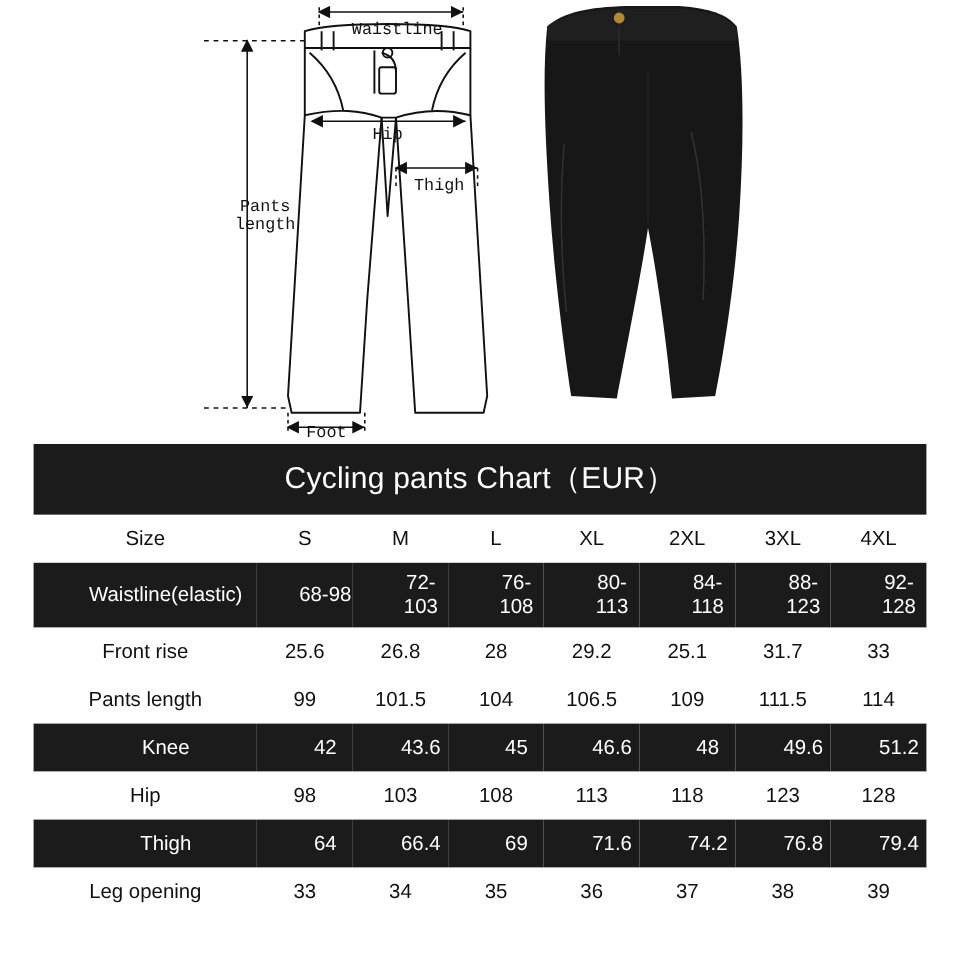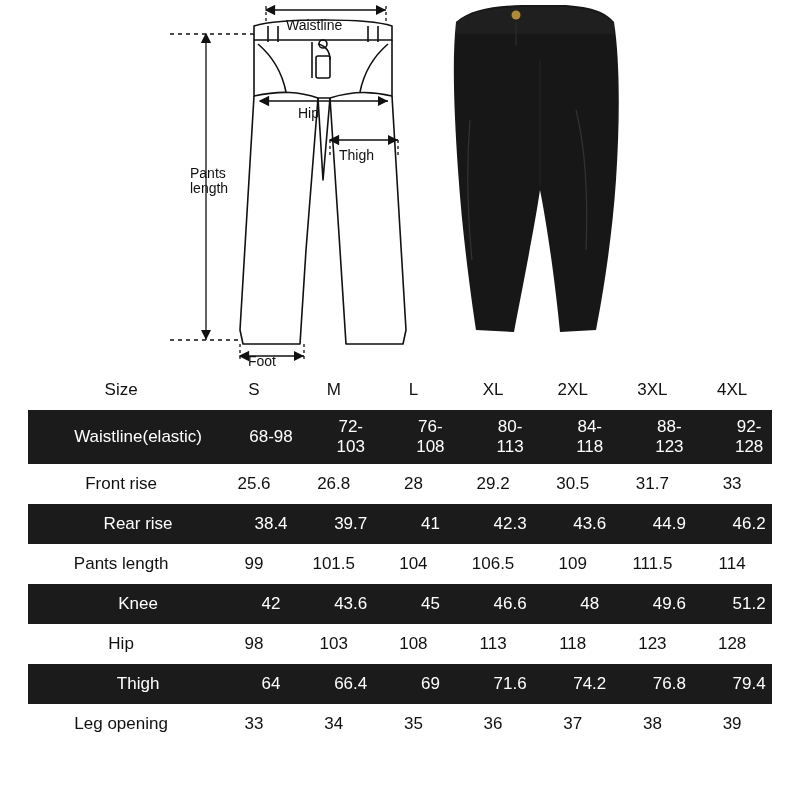--- a/index.html
+++ b/index.html
@@ -23,24 +23,25 @@
   
   #illustration {
     position: relative;
     width: 800px;
     height: 370px;
     background: #ffffff;
   }
 
   .diag-label {
     position: absolute;
-    font-family: Liberation Sans, sans-serif;
+    font-family: Liberation Mono, monospace;
     font-size: 14px;
     color: #111111;
     white-space: pre-line;
+    text-align: center;
     line-height: 1.1;
   }
 
   
   #chart {
     position: absolute;
     left: 28px;
     top: 370px;
     width: 744px;
   }
@@ -159,20 +160,21 @@
 
     <div class="diag-label" style="left:286px; top:18px; width:90px;">Waistline</div>
     <div class="diag-label" style="left:298px; top:106px; width:50px;">Hip</div>
     <div class="diag-label" style="left:339px; top:148px; width:54px;">Thigh</div>
     <div class="diag-label" style="left:190px; top:166px; width:62px;">Pants
 length</div>
     <div class="diag-label" style="left:248px; top:354px; width:48px;">Foot</div>
   </div>
 
   <div id="chart">
+    <div id="chart-title">Cycling pants Chart（EUR）</div>
     <table>
       <tbody id="table-body">
           <tr class="light">
             <td class="rowhead">Size</td>
             <td class="val">S</td>
             <td class="val">M</td>
             <td class="val">L</td>
             <td class="val">XL</td>
             <td class="val">2XL</td>
             <td class="val">3XL</td>
@@ -187,33 +189,23 @@
             <td class="val">84-118</td>
             <td class="val">88-123</td>
             <td class="val">92-128</td>
           </tr>
           <tr class="light">
             <td class="rowhead">Front rise</td>
             <td class="val">25.6</td>
             <td class="val">26.8</td>
             <td class="val">28</td>
             <td class="val">29.2</td>
-            <td class="val">30.5</td>
+            <td class="val">25.1</td>
             <td class="val">31.7</td>
             <td class="val">33</td>
-          </tr>
-          <tr class="dark">
-            <td class="rowhead">Rear rise</td>
-            <td class="val">38.4</td>
-            <td class="val">39.7</td>
-            <td class="val">41</td>
-            <td class="val">42.3</td>
-            <td class="val">43.6</td>
-            <td class="val">44.9</td>
-            <td class="val">46.2</td>
           </tr>
           <tr class="light">
             <td class="rowhead">Pants length</td>
             <td class="val">99</td>
             <td class="val">101.5</td>
             <td class="val">104</td>
             <td class="val">106.5</td>
             <td class="val">109</td>
             <td class="val">111.5</td>
             <td class="val">114</td>

